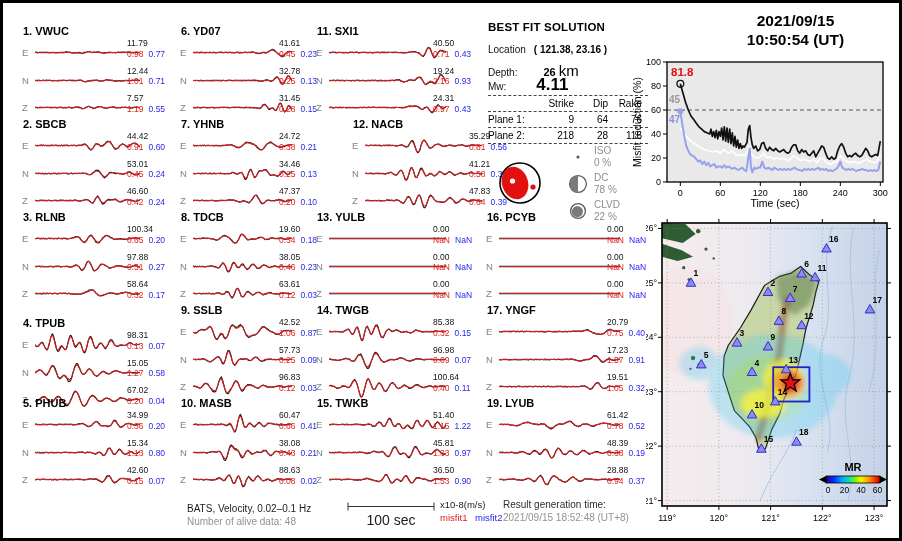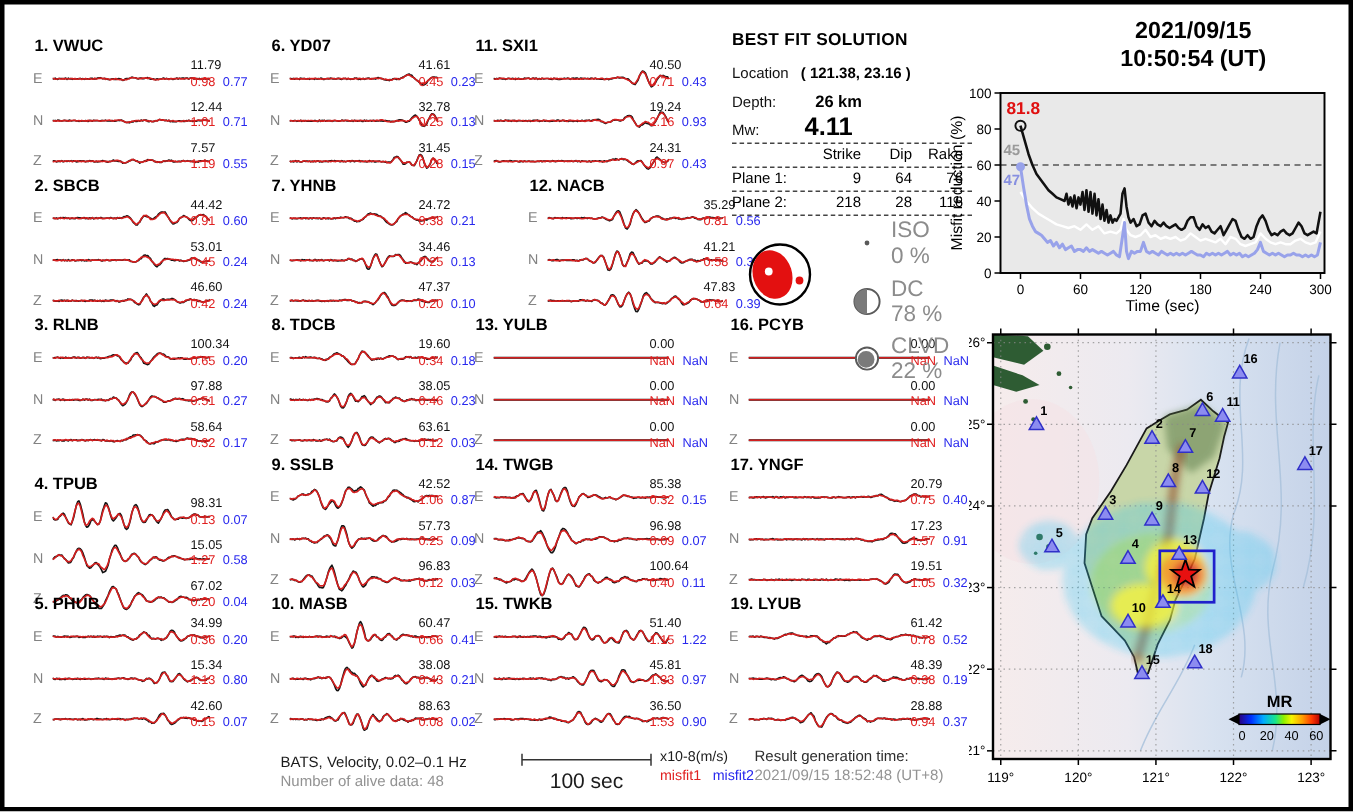--- a/index.html
+++ b/index.html
@@ -16,31 +16,31 @@
   .pair{font-size:8.5px;margin-top:2px;white-space:nowrap}
   .m1{color:#e02020}
   .m2{color:#2828ee;margin-left:5px}
   
   #bestfit{position:absolute;left:481px;top:18px;width:172px;height:194px;font-size:10px;color:#000}
   .bf-title{position:absolute;left:4px;top:0;font-size:11.5px;font-weight:bold;letter-spacing:.2px}
   .bf-row{position:absolute;left:4px;white-space:nowrap}
   .bf-lab{color:#111}
   .bf-loc{font-weight:bold;margin-left:8px}
   .bf-depth-v{font-weight:bold;font-size:11px;margin-left:26px}
-  .bf-unit{font-size:11px;font-weight:bold;margin-left:3px}
+  .bf-unit{font-size:15px;font-weight:normal;margin-left:3px}
   .bf-mw{font-weight:bold;font-size:17px;margin-left:30px}
   .bf-table{position:absolute;left:4px;top:74px;width:160px;font-size:10px}
   .bf-tr{display:flex;border-bottom:1px dashed #444;padding:2px 0 2px 0}
   .bf-tr.hdr{border-top:1px dashed #444;font-weight:normal}
   .bf-c0{width:52px}
   .bf-c{width:34px;text-align:right}
   .decomp{position:absolute;left:84px;top:124px;width:86px}
   .dc-item{display:flex;align-items:center;margin-bottom:4px}
   .dc-ic{width:20px;display:flex;justify-content:center}
-  .dc-txt{margin-left:6px;color:#8c8c8c;font-size:15px;line-height:1.15}
+  .dc-txt{margin-left:6px;color:#8c8c8c;font-size:10px;line-height:1.15}
   #beachball{position:absolute;left:12px;top:138px}
   
   #datetime{position:absolute;left:690px;top:8px;width:205px;text-align:center;font-weight:bold;font-size:15.5px;line-height:1.25;color:#000}
   
   #misfit{position:absolute;left:628px;top:52px}
   #map{position:absolute;left:643px;top:212px}
   
   .ft{position:absolute;white-space:nowrap}
   #ft-band{left:184px;top:500px;font-size:10px;color:#1c1c1c}
   #ft-alive{left:184px;top:513px;font-size:10px;color:#929292}

